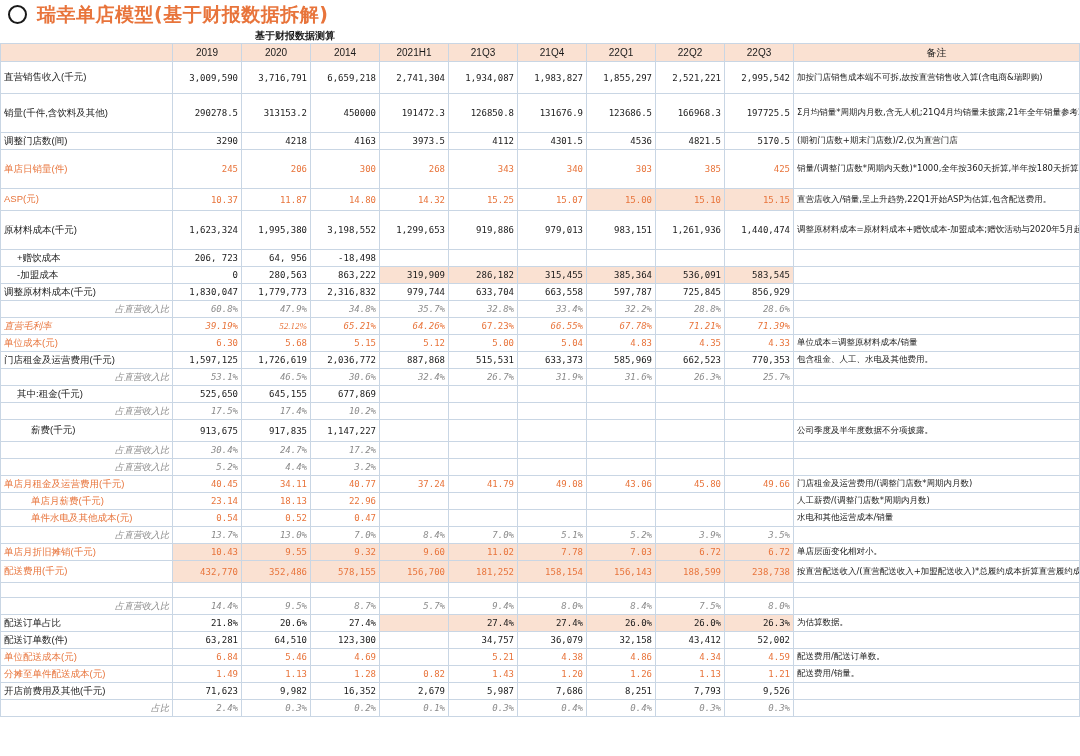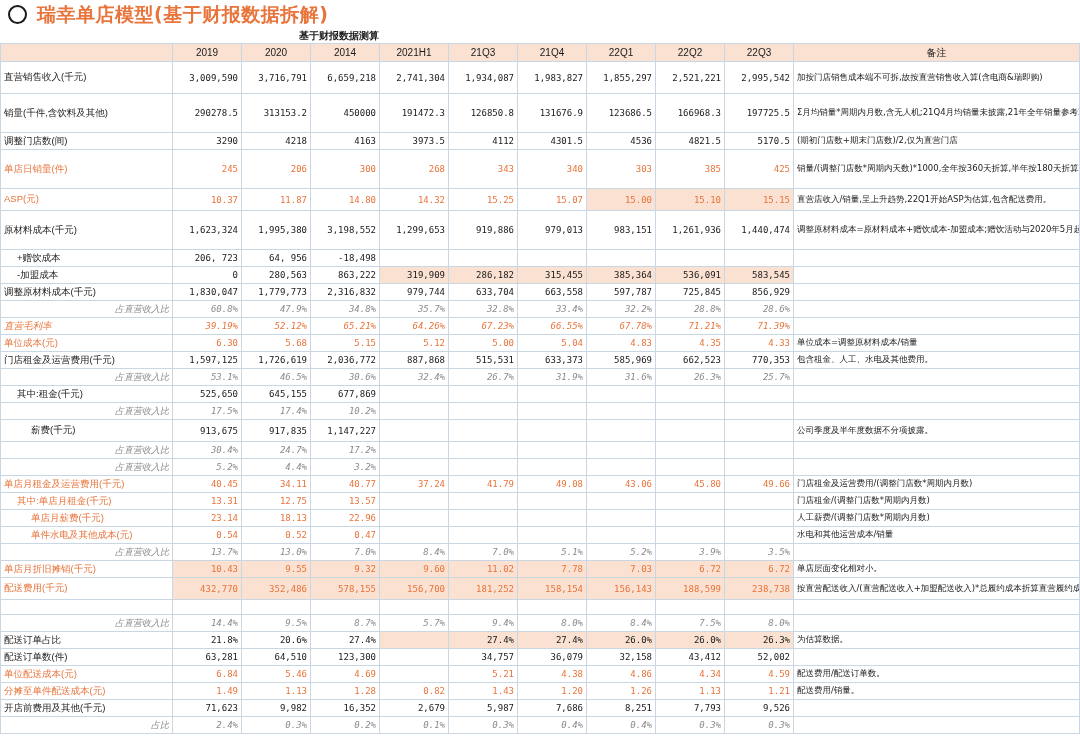--- a/index.html
+++ b/index.html
@@ -19,21 +19,20 @@
   .title-text{
     font-size:19px;font-weight:bold;color:#E8743B;letter-spacing:.5px;
     font-family:"DejaVu Sans",sans-serif;
   }
 
   
   .subcap{
     height:14px;font-size:10px;font-weight:bold;color:#1a1a1a;
     display:flex;align-items:flex-end;justify-content:flex-start;
     padding-left:255px;
-    margin-left:44px;
   }
 
   
   table.fin{
     border-collapse:collapse;table-layout:fixed;width:1080px;
     font-size:9.5px;
   }
   table.fin td,table.fin th{
     border:1px solid #c9d6e4;
     padding:1px 3px;
@@ -246,24 +245,24 @@
           <td class="num ital">32.8%</td>
           <td class="num ital">33.4%</td>
           <td class="num ital">32.2%</td>
           <td class="num ital">28.8%</td>
           <td class="num ital">28.6%</td>
           <td class="note"></td>
         </tr>
         <tr class="h-std">
           <td class="lbl orb ital-or" style="font-style: italic;">直营毛利率</td>
           <td class="num orb" style="font-style: italic;">39.19%</td>
-          <td class="num orb" style="font-style: italic;">52.12%</td>
+          <td class="num orb" style="font-style: italic; font-family: Liberation Serif, serif;">52.12%</td>
           <td class="num orb" style="font-style: italic;">65.21%</td>
           <td class="num orb" style="font-style: italic;">64.26%</td>
-          <td class="num orb" style="font-style: italic; padding-left: 26px;">67.23%</td>
+          <td class="num orb" style=" padding-left: 26px;">67.23%</td>
           <td class="num orb" style="font-style: italic;">66.55%</td>
           <td class="num orb" style="font-style: italic;">67.78%</td>
           <td class="num orb" style="font-style: italic;">71.21%</td>
           <td class="num orb" style="font-style: italic; margin-top: 44px;">71.39%</td>
           <td class="note"></td>
         </tr>
         <tr class="h-std">
           <td class="lbl orb">单位成本(元)</td>
           <td class="num orb">6.30</td>
           <td class="num orb">5.68</td>
@@ -372,33 +371,20 @@
           <td class="num orb">40.45</td>
           <td class="num orb">34.11</td>
           <td class="num orb">40.77</td>
           <td class="num orb">37.24</td>
           <td class="num orb">41.79</td>
           <td class="num orb">49.08</td>
           <td class="num orb">43.06</td>
           <td class="num orb">45.80</td>
           <td class="num orb">49.66</td>
           <td class="note">门店租金及运营费用/(调整门店数*周期内月数)</td>
-        </tr>
-        <tr class="h-std">
-          <td class="lbl orb indent1">其中:单店月租金(千元)</td>
-          <td class="num orb">13.31</td>
-          <td class="num orb">12.75</td>
-          <td class="num orb">13.57</td>
-          <td class="num orb"></td>
-          <td class="num orb"></td>
-          <td class="num orb"></td>
-          <td class="num orb"></td>
-          <td class="num orb"></td>
-          <td class="num orb"></td>
-          <td class="note">门店租金/(调整门店数*周期内月数)</td>
         </tr>
         <tr class="h-std">
           <td class="lbl orb indent2">单店月薪费(千元)</td>
           <td class="num orb">23.14</td>
           <td class="num orb">18.13</td>
           <td class="num orb">22.96</td>
           <td class="num orb"></td>
           <td class="num orb"></td>
           <td class="num orb"></td>
           <td class="num orb"></td>

